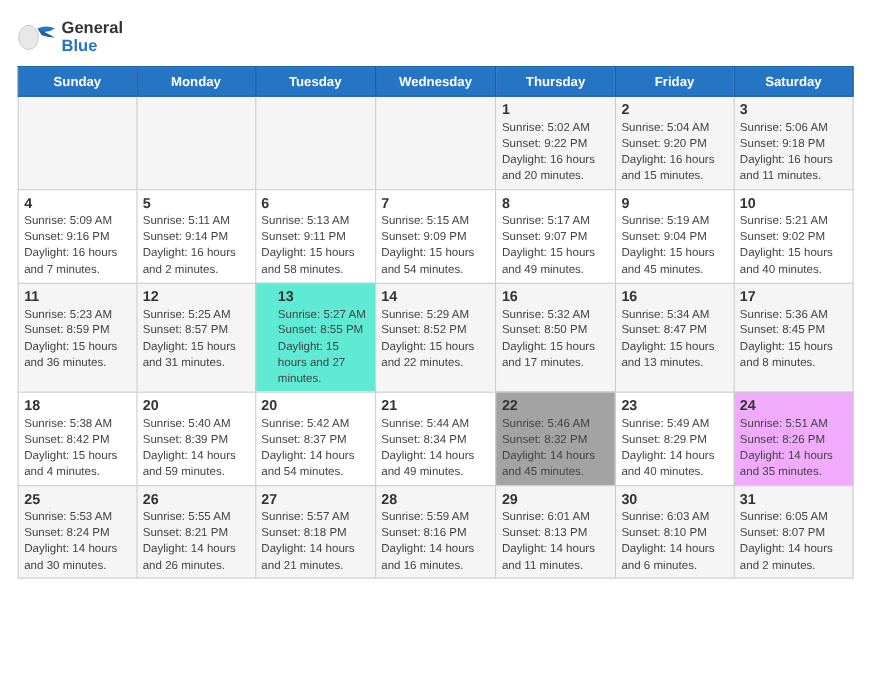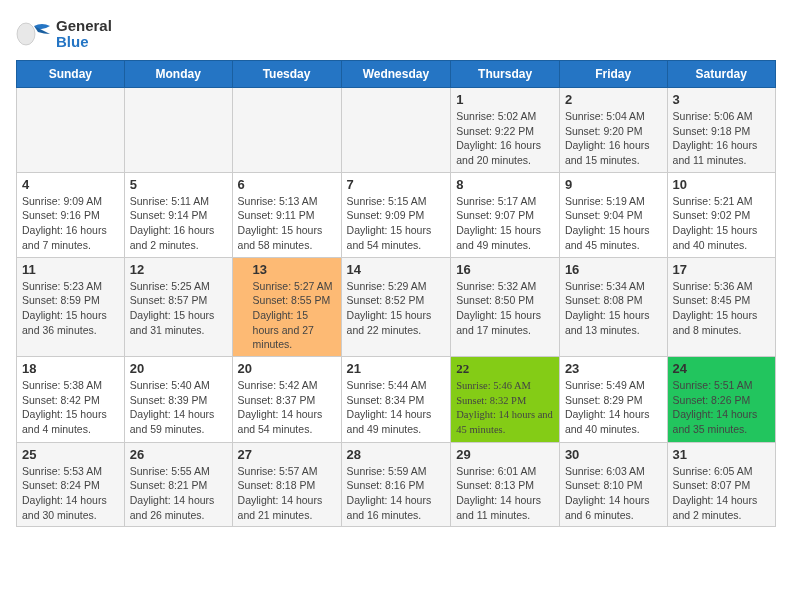--- a/index.html
+++ b/index.html
@@ -137,21 +137,21 @@
         <td style="background: rgb(245, 245, 245);">
           <span class="day-number">3</span>
           <div class="day-info" style="white-space: pre-line;">Sunrise: 5:06 AM
 Sunset: 9:18 PM
 Daylight: 16 hours and 11 minutes.</div>
         </td>
       </tr>
       <tr>
         <td style="background: rgb(255, 255, 255);">
           <span class="day-number">4</span>
-          <div class="day-info" style="white-space: pre-line;">Sunrise: 9:09 AM
+          <div class="day-info" style="white-space: pre-line;">Sunrise: 5:09 AM
 Sunset: 9:16 PM
 Daylight: 16 hours and 7 minutes.</div>
         </td>
         <td style="background: rgb(255, 255, 255);">
           <span class="day-number">5</span>
           <div class="day-info" style="white-space: pre-line;">Sunrise: 5:11 AM
 Sunset: 9:14 PM
 Daylight: 16 hours and 2 minutes.</div>
         </td>
         <td style="background: rgb(255, 255, 255);">
@@ -191,42 +191,42 @@
           <div class="day-info" style="white-space: pre-line;">Sunrise: 5:23 AM
 Sunset: 8:59 PM
 Daylight: 15 hours and 36 minutes.</div>
         </td>
         <td style="background: rgb(245, 245, 245);">
           <span class="day-number">12</span>
           <div class="day-info" style="white-space: pre-line;">Sunrise: 5:25 AM
 Sunset: 8:57 PM
 Daylight: 15 hours and 31 minutes.</div>
         </td>
-        <td style="background: #fdba74; padding-left: 20px;">
+        <td style="background: #5eead4; padding-left: 20px;">
           <span class="day-number">13</span>
           <div class="day-info" style="white-space: pre-line;">Sunrise: 5:27 AM
 Sunset: 8:55 PM
 Daylight: 15 hours and 27 minutes.</div>
         </td>
         <td style="background: rgb(245, 245, 245);">
           <span class="day-number">14</span>
           <div class="day-info" style="white-space: pre-line;">Sunrise: 5:29 AM
 Sunset: 8:52 PM
 Daylight: 15 hours and 22 minutes.</div>
         </td>
         <td style="background: rgb(245, 245, 245);">
           <span class="day-number">16</span>
           <div class="day-info" style="white-space: pre-line;">Sunrise: 5:32 AM
 Sunset: 8:50 PM
 Daylight: 15 hours and 17 minutes.</div>
         </td>
         <td style="background: rgb(245, 245, 245);">
           <span class="day-number">16</span>
           <div class="day-info" style="white-space: pre-line;">Sunrise: 5:34 AM
-Sunset: 8:08 PM
+Sunset: 8:47 PM
 Daylight: 15 hours and 13 minutes.</div>
         </td>
         <td style="background: rgb(245, 245, 245); margin-left: 44px;">
           <span class="day-number">17</span>
           <div class="day-info" style="white-space: pre-line;">Sunrise: 5:36 AM
 Sunset: 8:45 PM
 Daylight: 15 hours and 8 minutes.</div>
         </td>
       </tr>
       <tr>
@@ -247,33 +247,33 @@
           <div class="day-info" style="white-space: pre-line;">Sunrise: 5:42 AM
 Sunset: 8:37 PM
 Daylight: 14 hours and 54 minutes.</div>
         </td>
         <td style="background: rgb(255, 255, 255);">
           <span class="day-number">21</span>
           <div class="day-info" style="white-space: pre-line;">Sunrise: 5:44 AM
 Sunset: 8:34 PM
 Daylight: 14 hours and 49 minutes.</div>
         </td>
-        <td style="background: #84cc16; font-family: Liberation Serif, serif;">
+        <td style="background: #a3a3a3;">
           <span class="day-number">22</span>
           <div class="day-info" style="white-space: pre-line;">Sunrise: 5:46 AM
 Sunset: 8:32 PM
 Daylight: 14 hours and 45 minutes.</div>
         </td>
         <td style="background: rgb(255, 255, 255);">
           <span class="day-number">23</span>
           <div class="day-info" style="white-space: pre-line;">Sunrise: 5:49 AM
 Sunset: 8:29 PM
 Daylight: 14 hours and 40 minutes.</div>
         </td>
-        <td style="background: #22c55e;">
+        <td style="background: #f0abfc;">
           <span class="day-number">24</span>
           <div class="day-info" style="white-space: pre-line;">Sunrise: 5:51 AM
 Sunset: 8:26 PM
 Daylight: 14 hours and 35 minutes.</div>
         </td>
       </tr>
       <tr>
         <td style="background: rgb(245, 245, 245);">
           <span class="day-number">25</span>
           <div class="day-info" style="white-space: pre-line;">Sunrise: 5:53 AM

